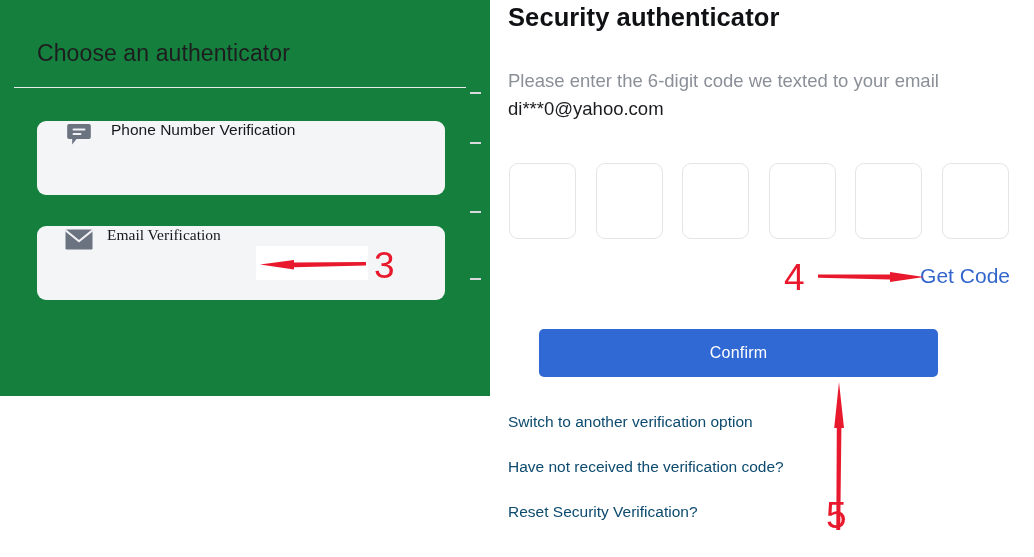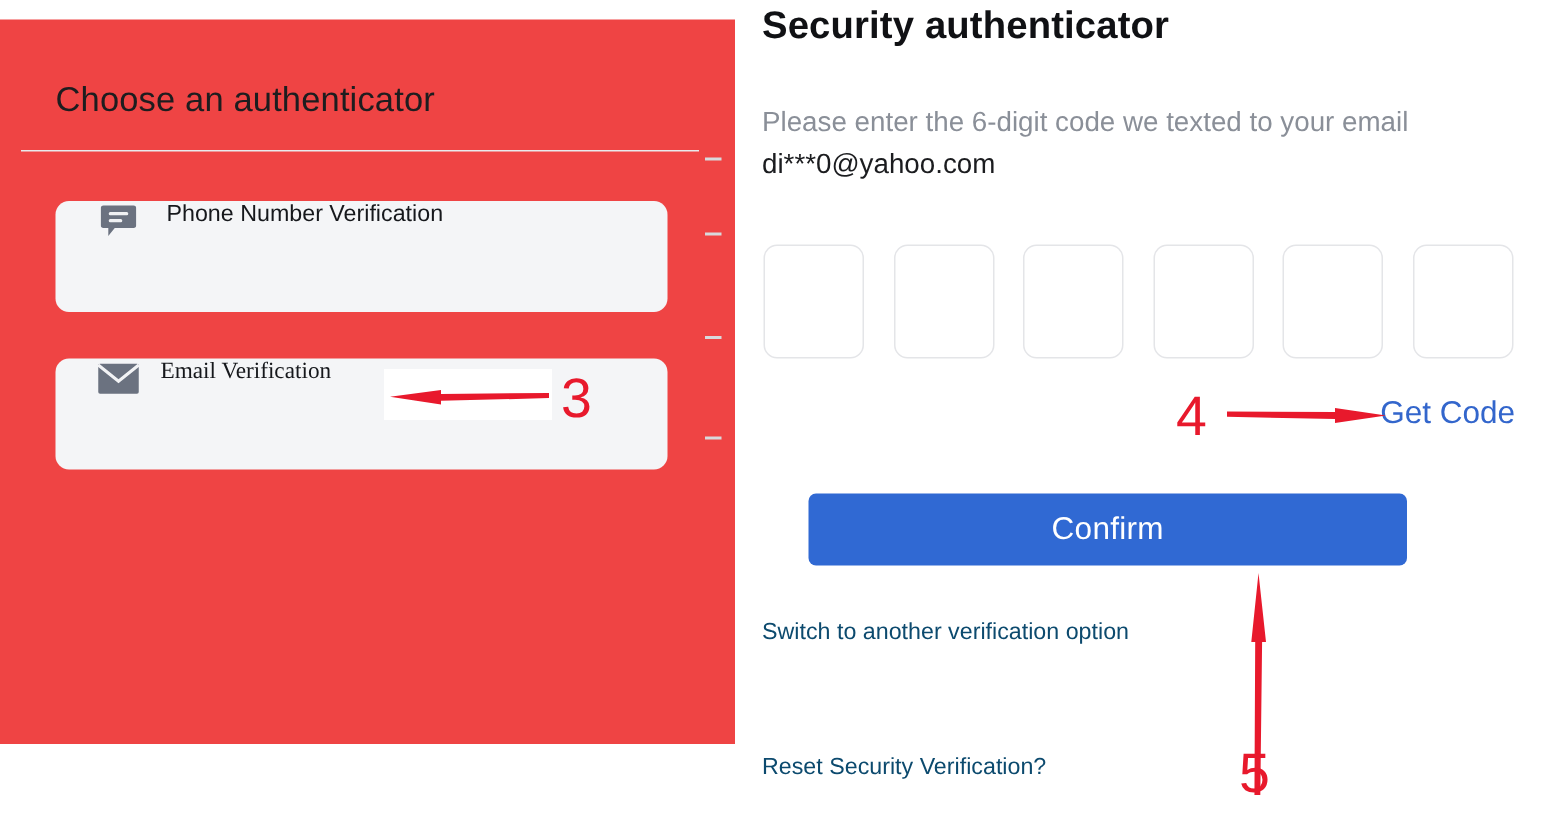--- a/index.html
+++ b/index.html
@@ -23,23 +23,22 @@
     height: 557px;
     background: #ffffff;
   }
 
   
   .left-panel {
     position: absolute;
     left: 0;
     top: 0;
     width: 490px;
-    height: 483px;
-    background: #ef4444;
-    margin-top: 13px;
+    height: 396px;
+    background: #15803d;
   }
 
   .panel-title {
     position: absolute;
     left: 37px;
     top: 40px;
     font-size: 23px;
     color: #1d1d1f;
     font-weight: 400;
     letter-spacing: 0.1px;
@@ -169,21 +168,21 @@
   .confirm-btn {
     position: absolute;
     left: 49px;
     top: 329px;
     width: 399px;
     height: 48px;
     background: #3069d3;
     border: none;
     border-radius: 5px;
     color: #ffffff;
-    font-size: 21px;
+    font-size: 16px;
     font-family: "Liberation Sans", sans-serif;
     cursor: pointer;
     letter-spacing: 0.2px;
   }
 
   .helper-link {
     position: absolute;
     left: 18px;
     font-size: 15.5px;
     color: #0c4a6e;
@@ -268,20 +267,21 @@
       <input class="code-box" type="text" maxlength="1" value="" style="">
       <input class="code-box" type="text" maxlength="1" value="" style="">
       <input class="code-box" type="text" maxlength="1" value="" style="">
     </div>
 
     <div class="get-code">Get Code</div>
 
     <button class="confirm-btn">Confirm</button>
 
     <div class="helper-link l1">Switch to another verification option</div>
+    <div class="helper-link l2">Have not received the verification code?</div>
     <div class="helper-link l3">Reset Security Verification?</div>
   </div>
 
   <div class="annot-3-bg"></div>
   <svg class="annot" style="left:258px; top:250px;" width="110" height="26" viewBox="0 0 110 26">
     <path d="M2 14.5 L36 10 L36 12.6 L108 12.0 L108 15.4 L36 17.2 L36 19.6 Z" fill="#e8192c"></path>
   </svg>
   <div class="annot-num" style="left:374px; top:247px; font-size:37px;">3</div>
 
   <div class="annot-num" style="left:784px; top:259px; font-size:37px;">4</div>

